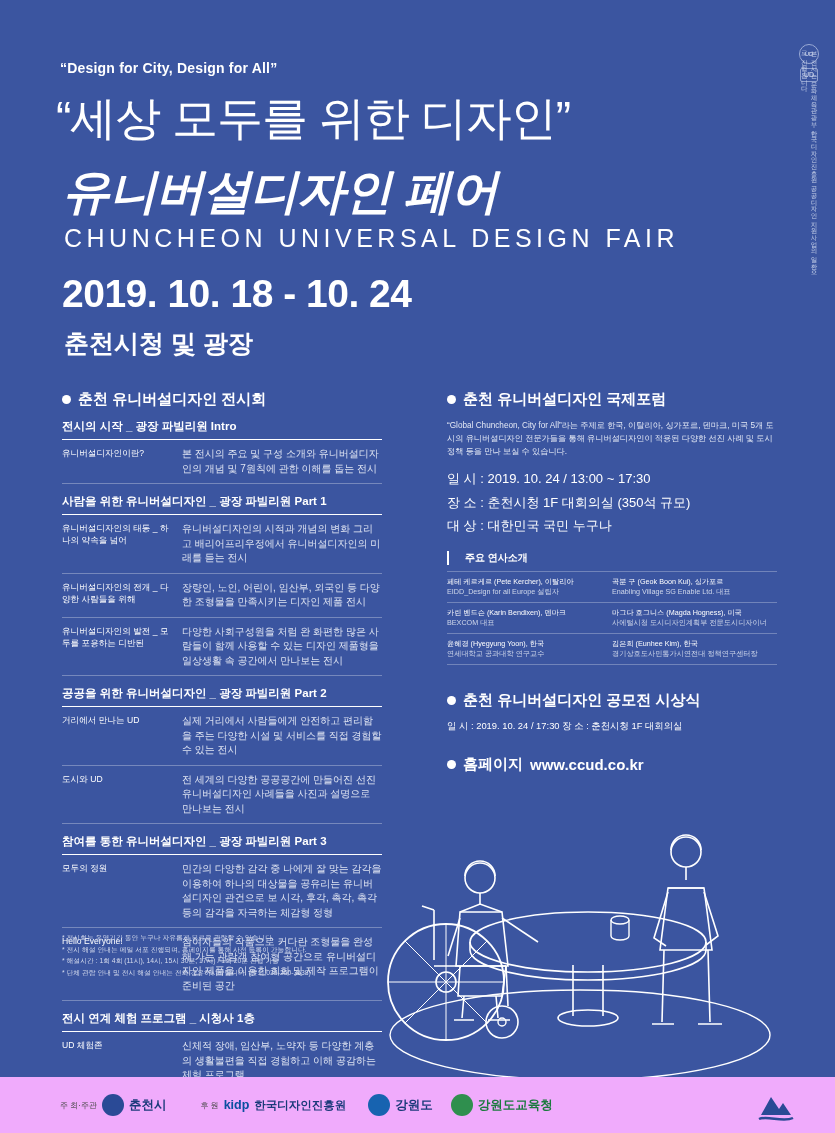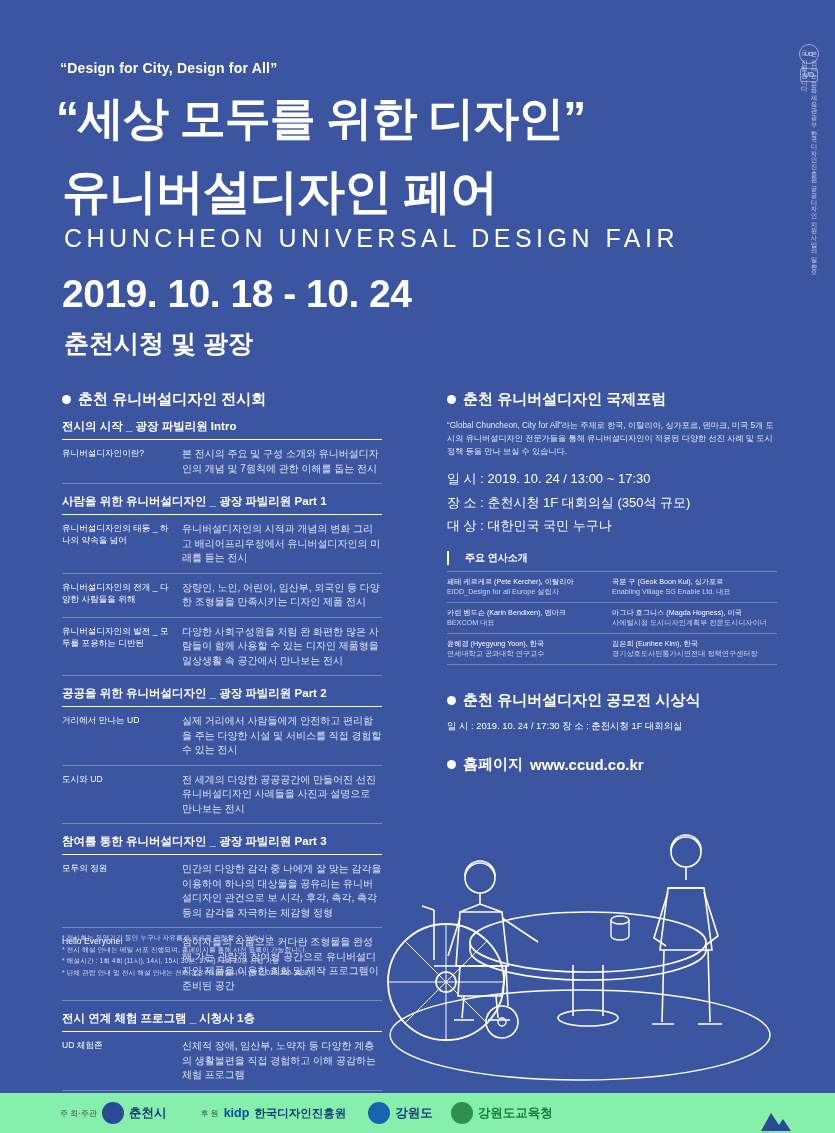--- a/index.html
+++ b/index.html
@@ -17,27 +17,27 @@
     overflow: hidden;
   }
   
   .tagline {
     position:absolute; left:60px; top:60px;
     font-size:14px; font-weight:bold; letter-spacing:0.2px;
     color:#ffffff;
   }
   .title-kr {
     position:absolute; left:56px; top:88px;
-    font-size:46px; font-weight:bold; letter-spacing:-1px;
+    font-size:46px; font-weight:normal; letter-spacing:-1px;
     color:#ffffff; white-space:nowrap;
   }
   .title-kr2 {
     position:absolute; left:62px; top:160px;
     font-size:48px; font-weight:bold; letter-spacing:-1px;
-    color:#ffffff; white-space:nowrap;
+    color:#ffffff; white-space:nowrap;font-style:italic;
   }
   .title-en {
     position:absolute; left:64px; top:224px;
     font-size:25px; letter-spacing:4.5px; font-weight:400;
     color:#ffffff; white-space:nowrap;
   }
   .dates {
     position:absolute; left:62px; top:272px;
     font-size:39px; font-weight:bold; letter-spacing:-0.5px;
     color:#ffffff; white-space:nowrap;
@@ -124,22 +124,22 @@
 
   
   .notes { position:absolute; left:62px; top:932px; width:330px; }
   .notes div { font-size:6.8px; line-height:1.72; color:#d6dcee; }
 
   
   .illus { position:absolute; left:330px; top:760px; width:470px; height:330px; }
 
   
   .footer {
-    position:absolute; left:0; bottom:0; width:835px; height:40px;
-    background:#86efac; display:flex; align-items:center;
+    position:absolute; left:0; bottom:0; width:835px; height:56px;
+    background:#f0abfc; display:flex; align-items:center;
   }
   .f-item { display:flex; align-items:center; gap:5px; margin-left:18px; }
   .f-label { font-size:8px; color:#4a4a4a; white-space:nowrap; }
   .f-name { font-size:12.5px; font-weight:bold; color:#1a3a7a; white-space:nowrap; }
   .f-name.green { color:#1b7a3e; }
   .f-name.kidp { color:#0a4fa0; }
   .f-mark {
     width:22px;height:22px;border-radius:50%;
     background:#2a4a96; display:inline-block; flex:none;
   }

